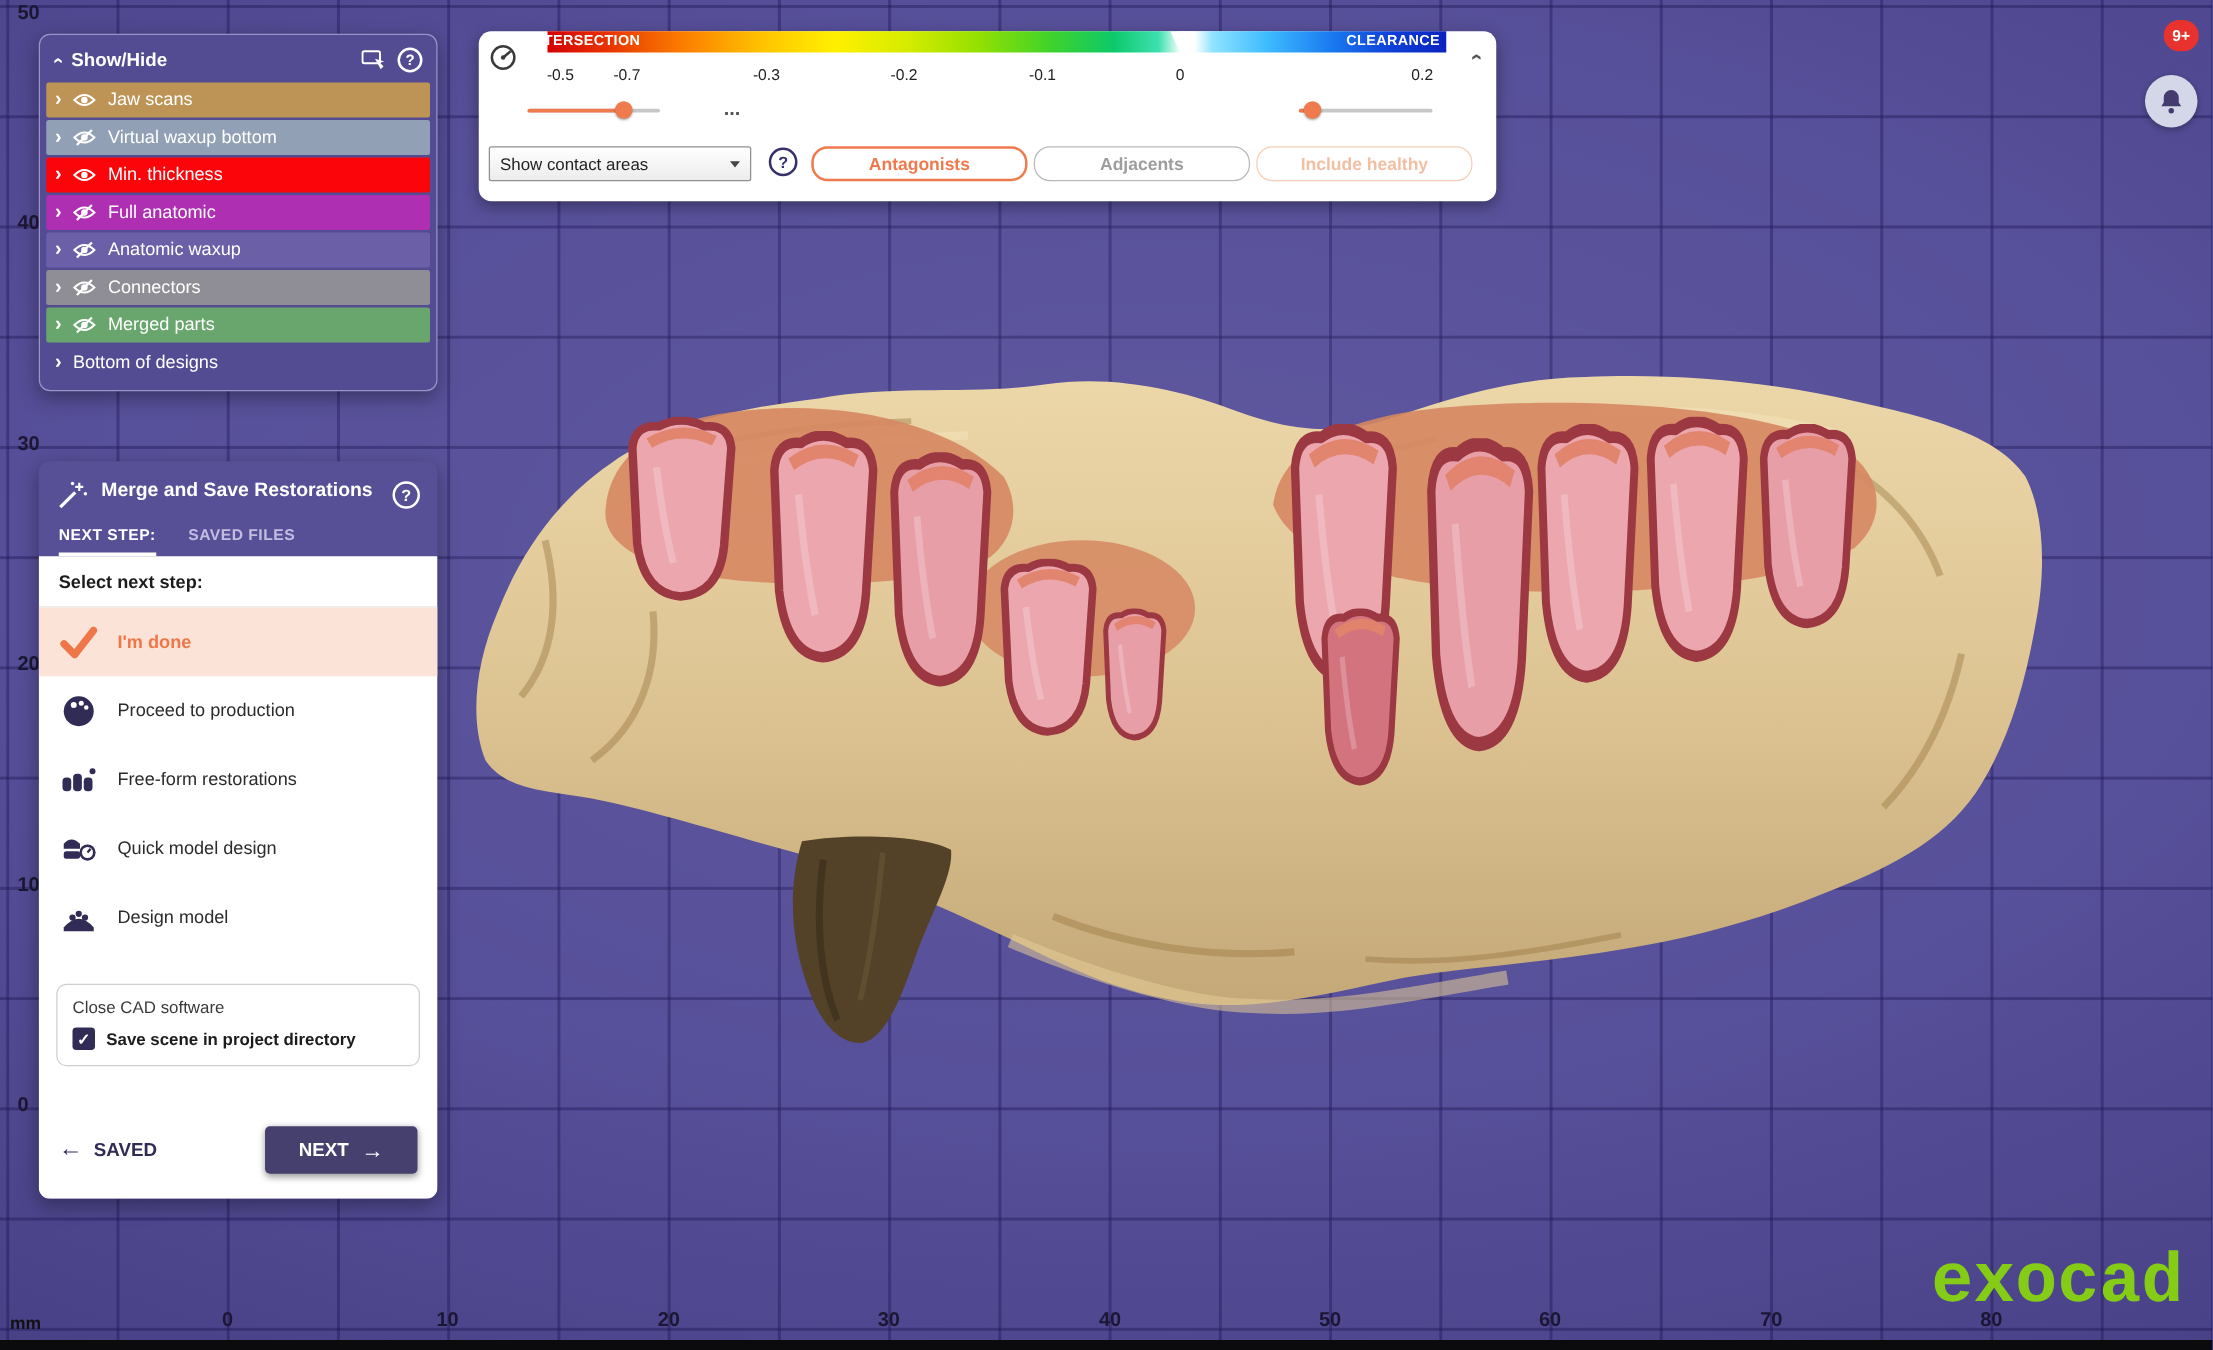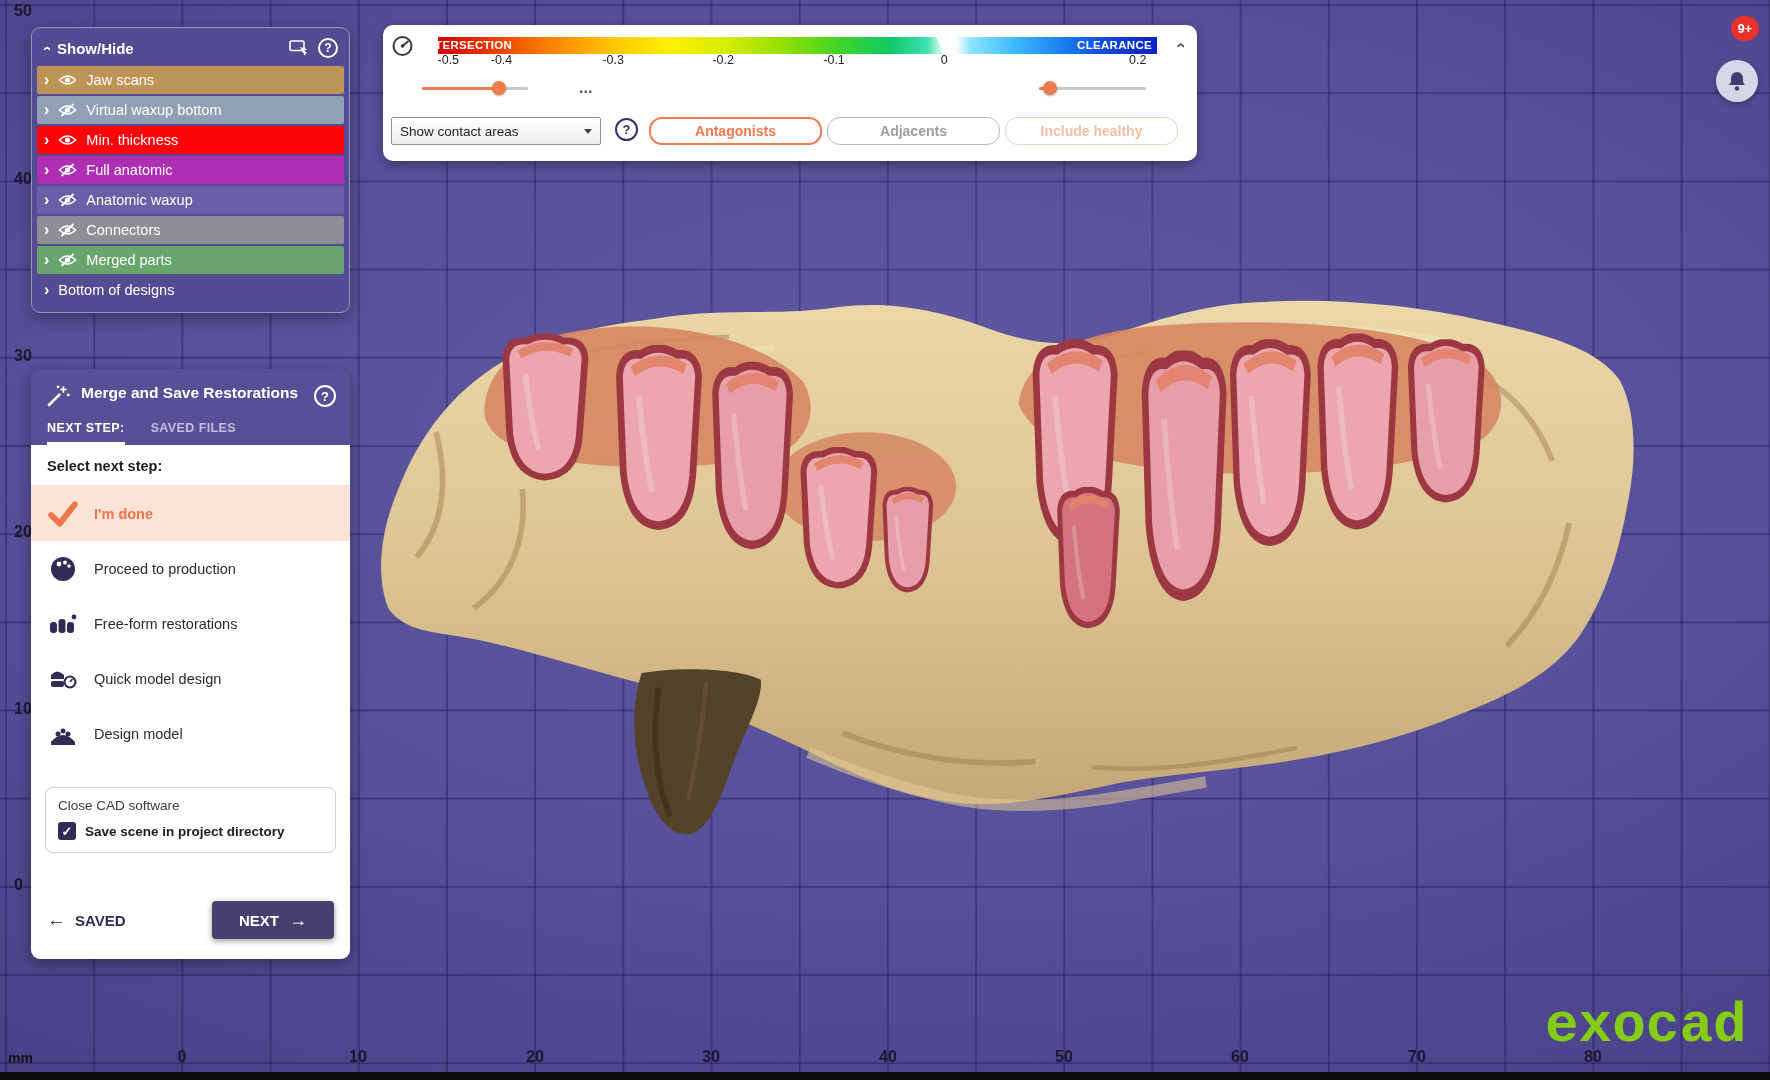--- a/index.html
+++ b/index.html
@@ -57,21 +57,21 @@
   .sh-row .chev { font-size:16px; }
   .sh-footer { display:flex; justify-content:flex-end; gap:30px; padding:9px 12px 4px; font-size:15px; font-weight:bold; }
   .sh-showall { color:#f4744a; cursor:pointer; }
   .sh-autohide { color:#fff; cursor:pointer; }
 
   
   .meas-panel {
     position:absolute; left:383px; top:25px; width:814px; height:136px; z-index:20;
     background:#fff; border-radius:10px; box-shadow:0 4px 12px rgba(0,0,0,.35);
   }
-  .grad-wrap { position:absolute; left:35px; top:12px; width:739px; height:17px;padding-left:20px; }
+  .grad-wrap { position:absolute; left:35px; top:0; width:739px; height:17px;padding-left:20px; }
   .grad-bar {
     width:100%; height:100%;
     background:linear-gradient(90deg,#d40000 0%,#e93600 7%,#fb7d00 15%,#ffc400 24%,#fff000 32%,#d6ec00 40%,#93e000 48%,#3fd32a 56%,#0cc96a 63%,#3fe0b0 68%,#ffffff 70.5%,#ffffff 72%,#8fe4ff 74%,#3fbcff 80%,#1a7cf0 87%,#0f3fd8 94%,#0b23c0 100%);
   }
   .zero-notch { position:absolute; left:71.2%; top:0; width:16px; height:17px; margin-left:-8px;
     background:#fff; clip-path:polygon(0 0,100% 0,50% 100%); }
   .grad-label { position:absolute; top:2px; font-size:11.5px; font-weight:bold; color:#fff; letter-spacing:.3px; }
   .grad-label.l { left:5px; } .grad-label.r { right:5px; }
   .ticks { position:absolute; left:35px; top:28px; width:739px; height:16px; }
   .tick { position:absolute; transform:translateX(-50%); font-size:12.5px; color:#222; }
@@ -329,21 +329,21 @@
 
   <div class="grad-wrap">
     <div class="grad-bar"></div>
     <div class="zero-notch"></div>
     <span class="grad-label l">INTERSECTION</span>
     <span class="grad-label r">CLEARANCE</span>
   </div>
 
   <div class="ticks">
     <span class="tick" style="left:4.1%">-0.5</span>
-    <span class="tick" style="left:11.3%">-0.4</span>
+    <span class="tick" style="left:11.3%">-0.7</span>
     <span class="tick" style="left:26.4%">-0.3</span>
     <span class="tick" style="left:41.3%">-0.2</span>
     <span class="tick" style="left:56.3%">-0.1</span>
     <span class="tick" style="left:71.2%">0</span>
     <span class="tick" style="left:97.4%">0.2</span>
   </div>
 
   <div class="slider" style="left:39px; top:56px; width:106px;">
     <div class="track"></div>
     <div class="fill" style="width:73%"></div>

